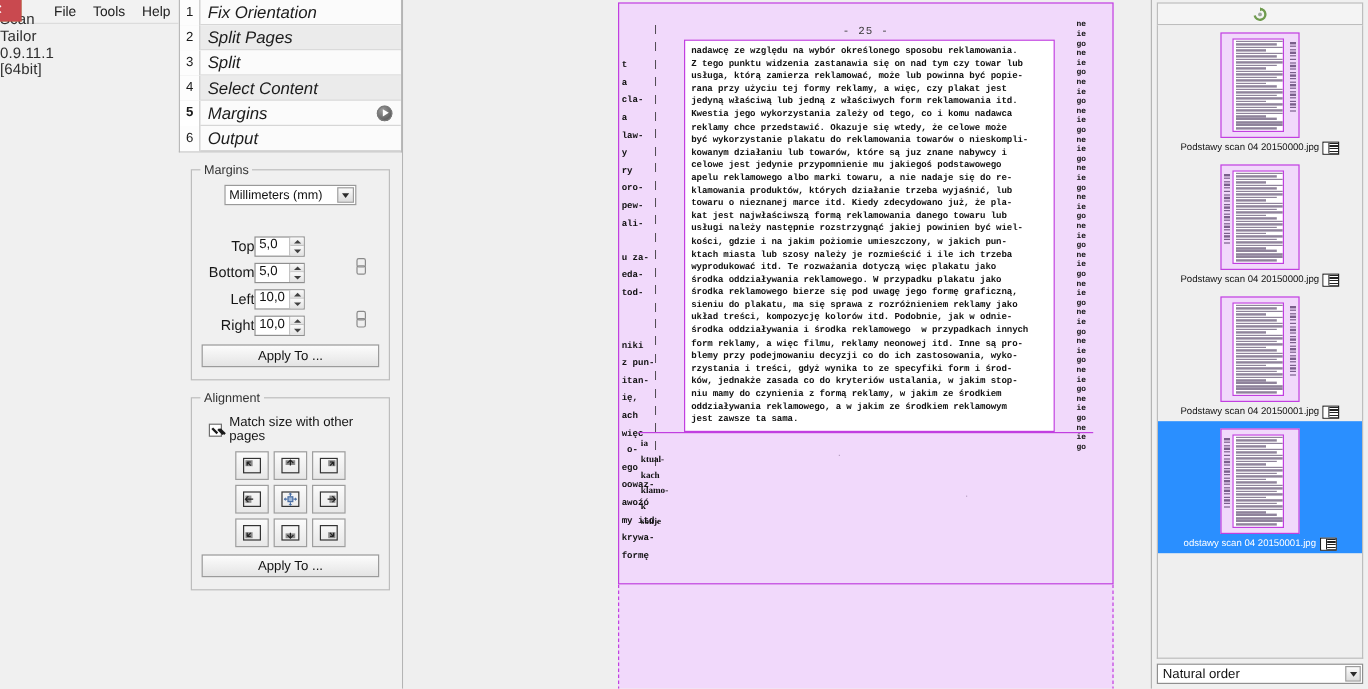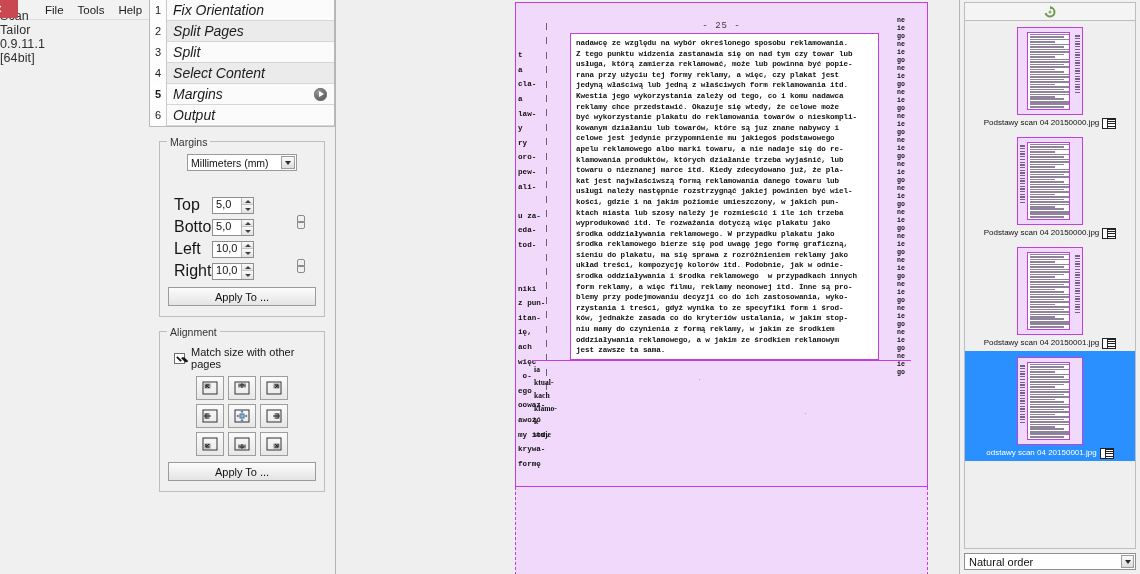--- a/index.html
+++ b/index.html
@@ -110,21 +110,21 @@
     background:linear-gradient(#fbfbfb,#dcdcdc); border:1px solid #9c9c9c;
     display:flex; align-items:center; justify-content:center;
   }
   .combo .arrow:after {
     content:""; border-left:3px solid transparent; border-right:3px solid transparent;
     border-top:4px solid #2b2b2b;
   }
 
   .m-grid { position:relative; }
   .m-row { display:flex; align-items:center; height:20px; margin-bottom:2px; }
-  .m-label { width:44px; padding-left:6px; font-size:16px; color:#151515; }
+  .m-label { width:44px; padding-left:6px; font-size:12px; color:#151515;text-align:right; }
   .spin {
     width:42px; height:17px; background:#fff; border:1px solid #8f8f8f;
     position:relative; font-size:11px; display:flex; align-items:flex-start;
     padding-left:3px; color:#111;
   }
   .spin .btns {
     position:absolute; right:0; top:0; width:12px; height:15px;
     display:flex; flex-direction:column; border-left:1px solid #b6b6b6;
   }
   .spin .btns span {

